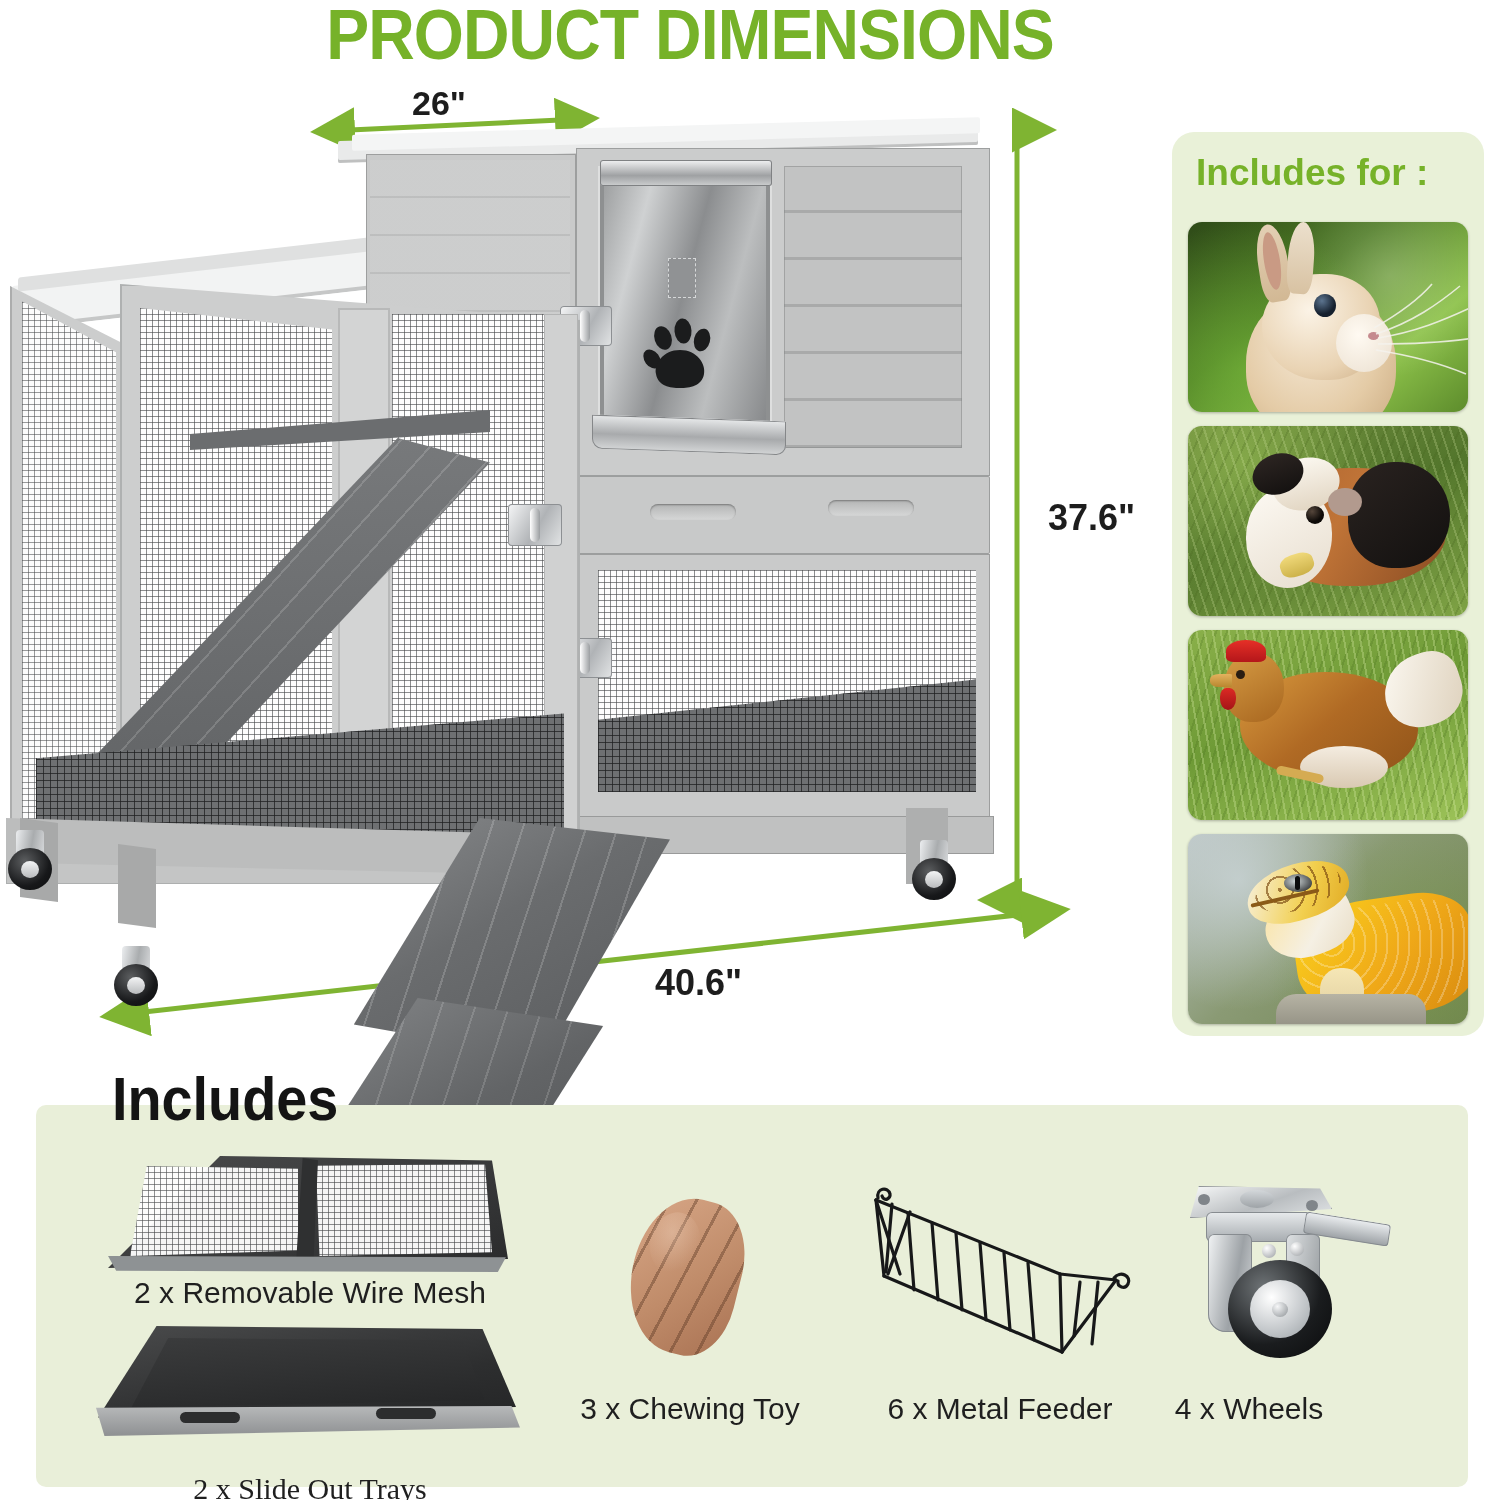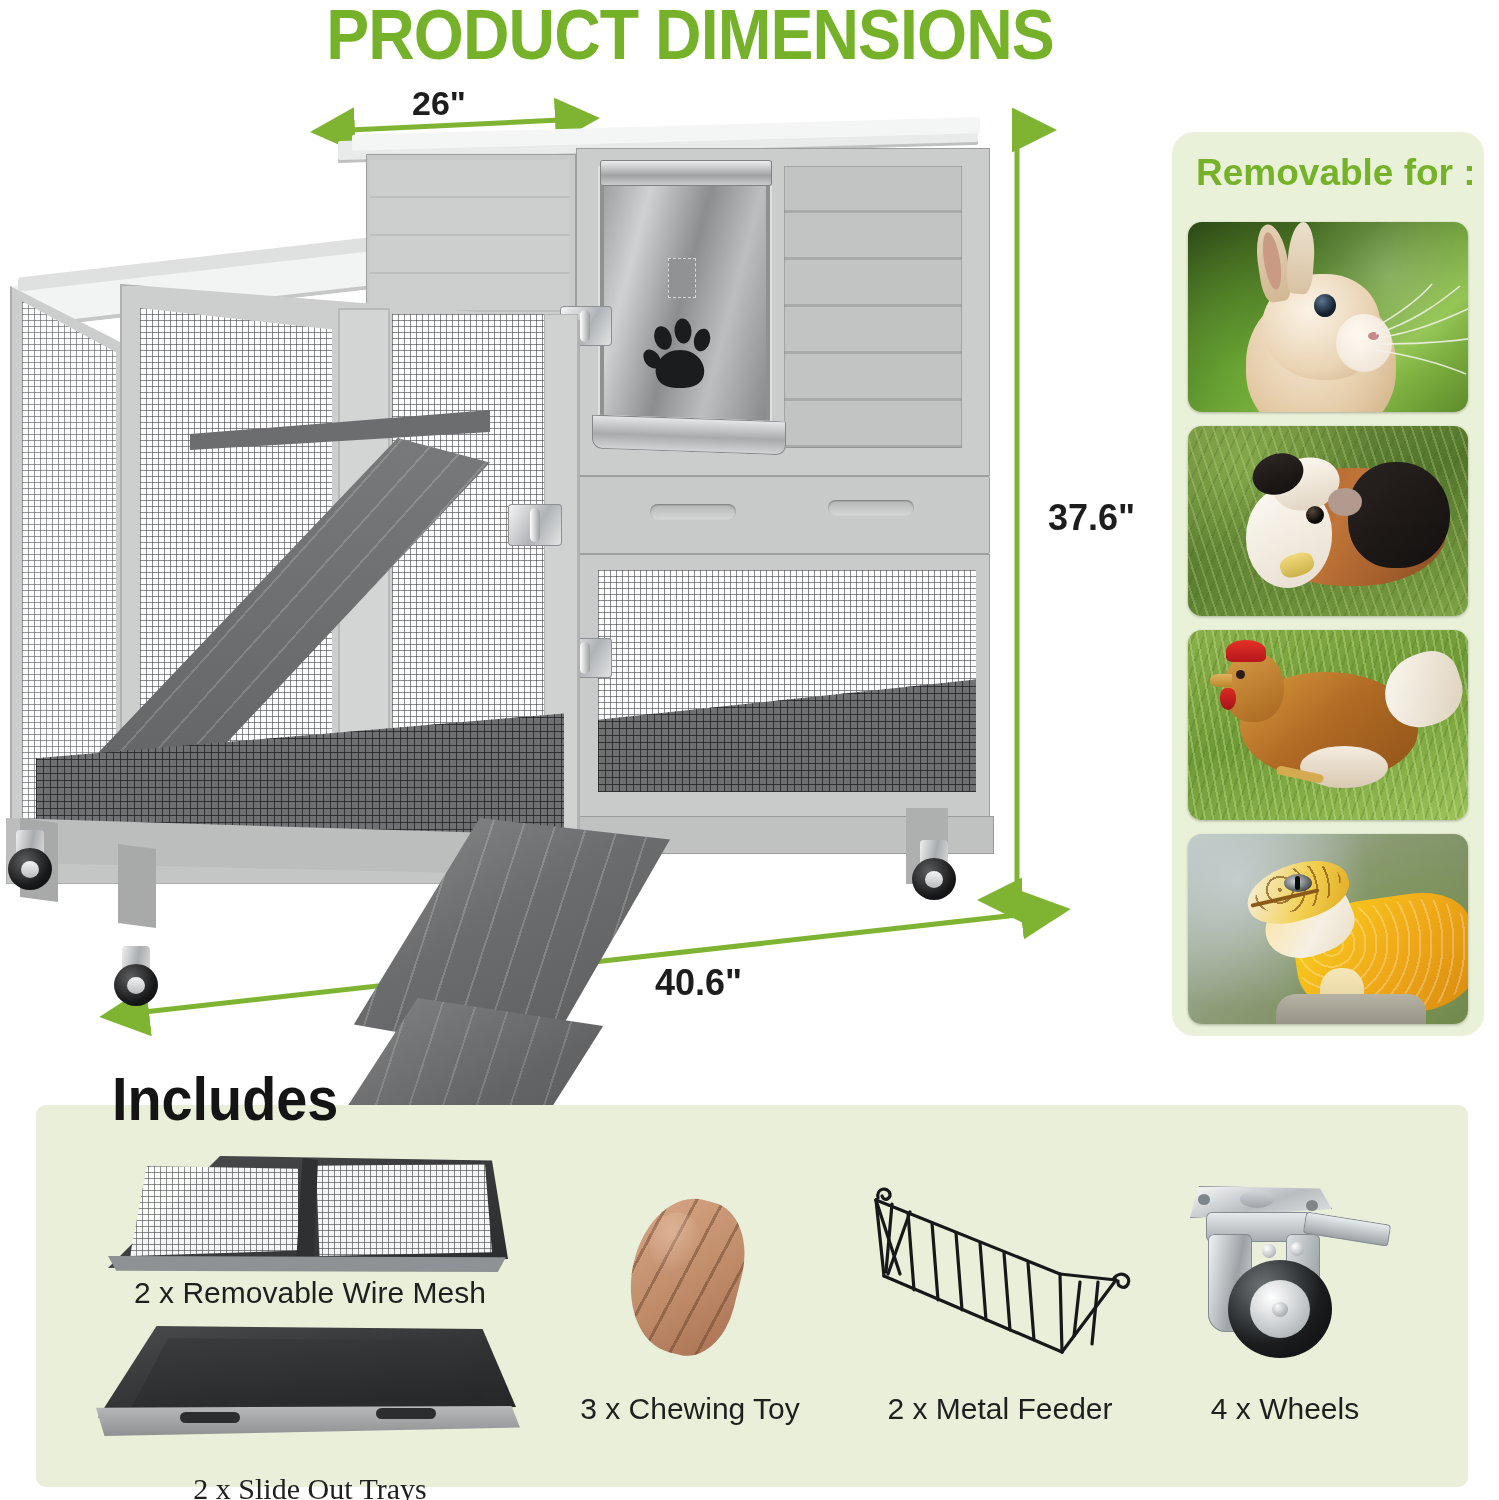--- a/index.html
+++ b/index.html
@@ -297,21 +297,21 @@
       background:linear-gradient(150deg,#86888a,#626466 55%,#545658);
       clip-path:polygon(38% 0,96% 14%,62% 100%,4% 84%);"></div>
     <div class="abs" style="left:0;top:0;width:320px;height:200px;opacity:.3;
       background:repeating-linear-gradient(-72deg,rgba(255,255,255,.5) 0 2px,transparent 2px 32px);
       clip-path:polygon(38% 0,96% 14%,62% 100%,4% 84%);"></div>
   </div>
 
 </div>
 
 <div class="abs" id="suitable"></div>
-<div class="abs" id="suitable-title">Removable for :</div>
+<div class="abs" id="suitable-title">Includes for :</div>
 
 <div class="abs photo" style="left:1188px;top:222px;width:280px;height:190px;
      background:
        radial-gradient(circle at 72% 28%, rgba(255,255,255,.22), transparent 42%),
        radial-gradient(circle at 20% 78%, rgba(120,190,60,.55), transparent 55%),
        linear-gradient(140deg,#2e4a18 0%,#4d7a24 38%,#8dc24a 72%,#5d8c2c 100%);">
 
   <div class="abs" style="left:58px;top:66px;width:150px;height:150px;border-radius:50% 50% 44% 44%;
       background:radial-gradient(ellipse at 42% 32%,#f6ead8,#e4cba6 58%,#c8a87e);"></div>
 
@@ -511,21 +511,21 @@
       <path d="M84 37 L90 114"></path>
       <path d="M108 47 L114 124"></path>
     <path d="M132 57 L138 134"></path>
       <path d="M156 67 L162 144"></path>
       <path d="M180 77 L186 154"></path>
 
     <path d="M30 12 C28 2 40 0 42 8 C43 13 36 16 34 10"></path>
     <path d="M266 92 C272 84 284 90 280 98 C277 104 269 101 270 95"></path>
   </g>
 </svg>
-<div class="abs inc-label" style="left:880px;top:1392px;width:240px;">2 x Metal Feeder</div>
+<div class="abs inc-label" style="left:880px;top:1392px;width:240px;">6 x Metal Feeder</div>
 
 <div class="abs" style="left:1170px;top:1184px;width:230px;height:180px;">
 
   <div class="abs" style="left:14px;top:2px;width:148px;height:32px;
       background:linear-gradient(160deg,#fbfcfc,#b9bdc0 55%,#e2e5e7);
       clip-path:polygon(10% 0,92% 8%,100% 72%,4% 100%);
       box-shadow:inset 0 0 0 1px #8c9093;"></div>
   <div class="abs" style="left:28px;top:10px;width:12px;height:11px;border-radius:50%;background:#80858a;"></div>
   <div class="abs" style="left:136px;top:16px;width:12px;height:11px;border-radius:50%;background:#80858a;"></div>
   <div class="abs" style="left:70px;top:6px;width:34px;height:18px;border-radius:50%;
@@ -547,13 +547,13 @@
   <div class="abs" style="left:120px;top:58px;width:14px;height:14px;border-radius:50%;
       background:radial-gradient(circle at 34% 30%,#fff,#9a9ea2);"></div>
 
   <div class="abs" style="left:58px;top:76px;width:104px;height:98px;border-radius:50%;
       background:radial-gradient(circle at 34% 28%,#6e7376,#1a1c1e 58%,#0a0b0c);"></div>
   <div class="abs" style="left:80px;top:96px;width:60px;height:58px;border-radius:50%;
       background:radial-gradient(circle at 36% 30%,#ffffff,#c3c7ca 60%,#9aa0a4);"></div>
   <div class="abs" style="left:102px;top:118px;width:16px;height:15px;border-radius:50%;
       background:radial-gradient(circle at 34% 30%,#f6f7f8,#8d9296);"></div>
 </div>
-<div class="abs inc-label" style="left:1160px;top:1392px;width:250px;">4 x Wheels</div>
+<div class="abs inc-label" style="left:1124px;top:1392px;width:250px;">4 x Wheels</div>
 
 </body></html>

